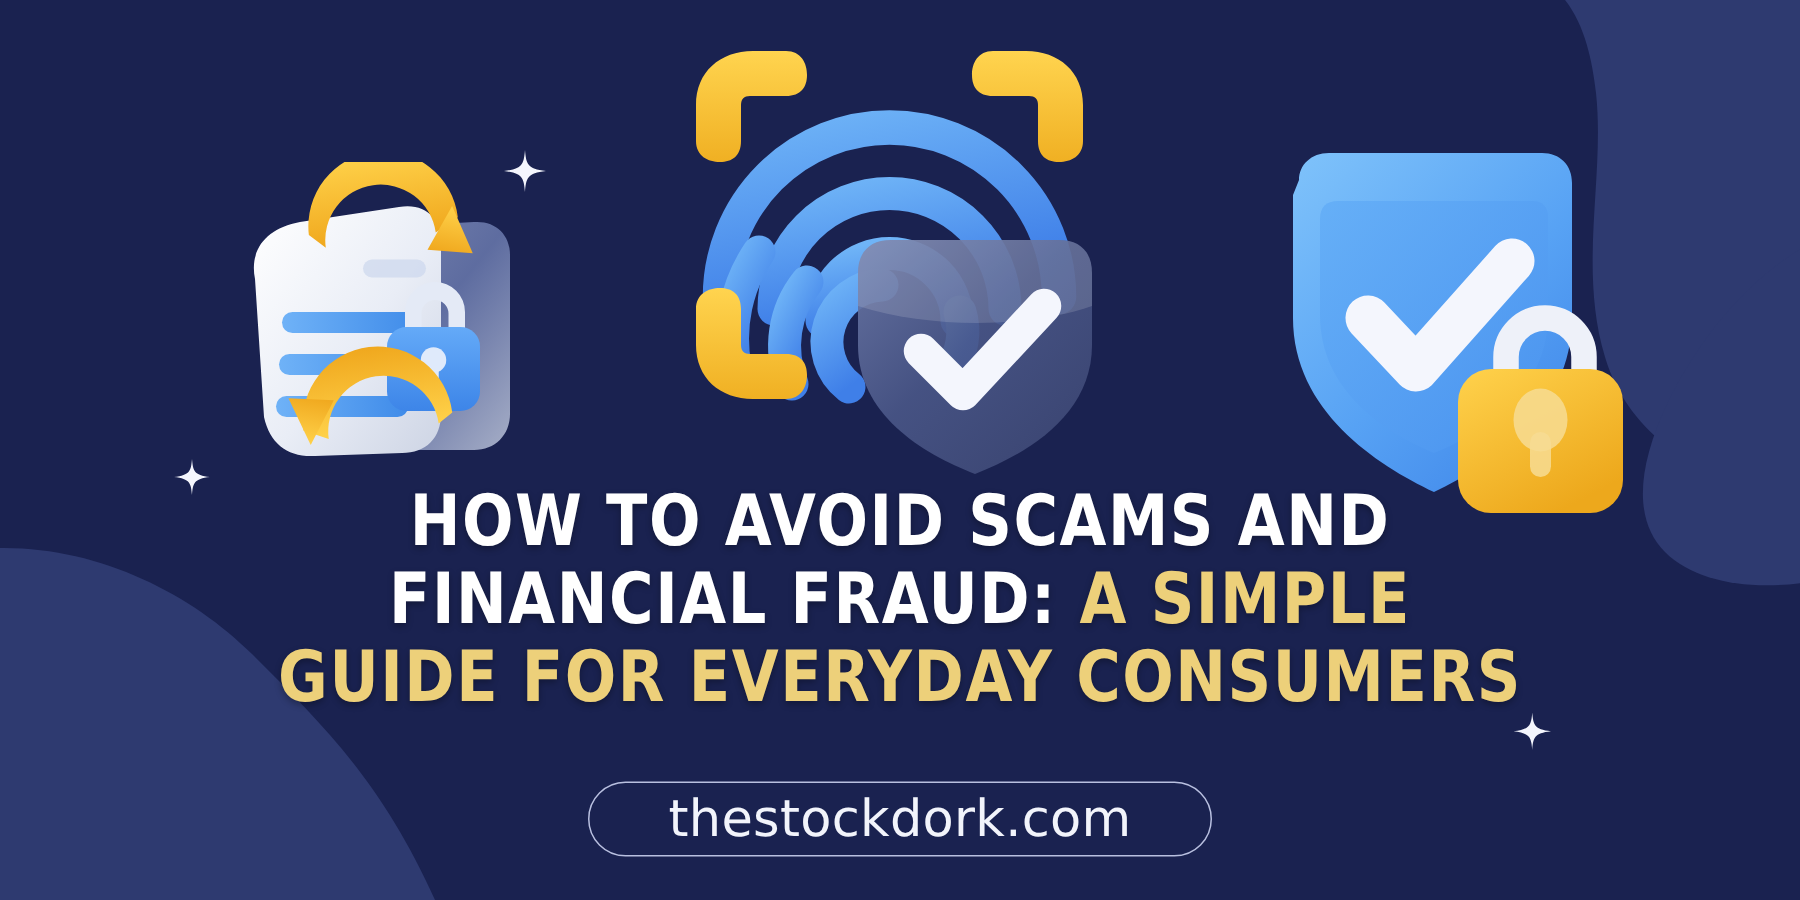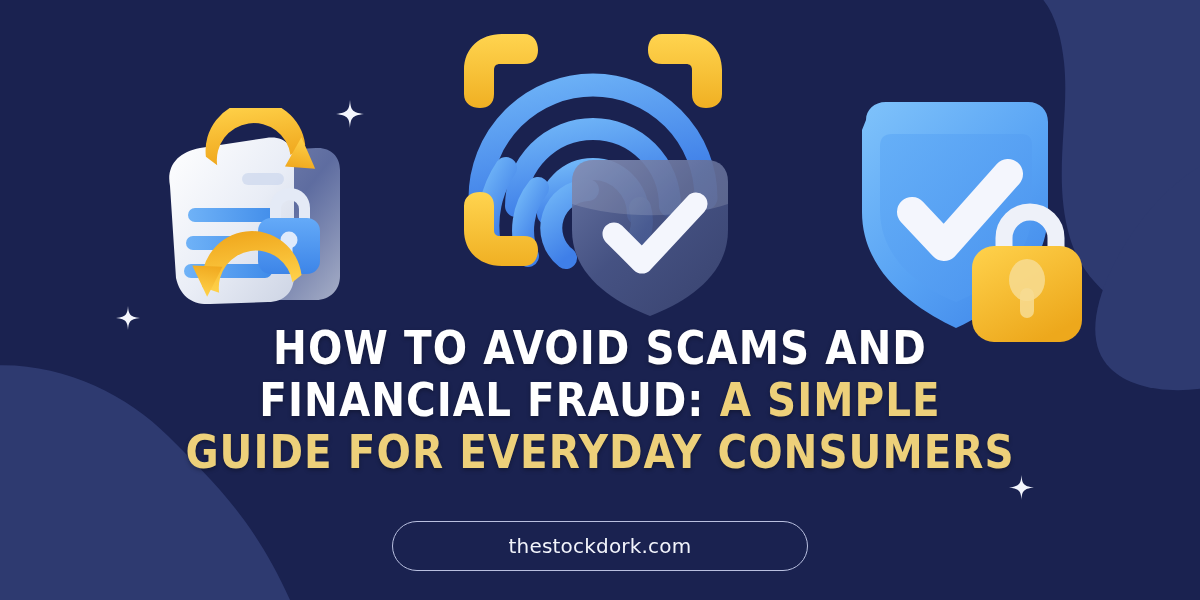--- a/index.html
+++ b/index.html
@@ -83,21 +83,21 @@
     height: 50px;
     border: 1.5px solid #b9c0e0;
     border-radius: 26px;
     display: flex;
     align-items: center;
     justify-content: center;
   }
 
   .url-text {
     font-family: "DejaVu Sans", sans-serif;
-    font-size: 20px;
+    font-size: 34px;
     letter-spacing: 0.2px;
     color: #f2f4fb;
   }
 </style>
 </head>
 <body>
 
 <div class="banner">
 
   <svg class="bg-layer" viewBox="0 0 1200 600" preserveAspectRatio="none">

